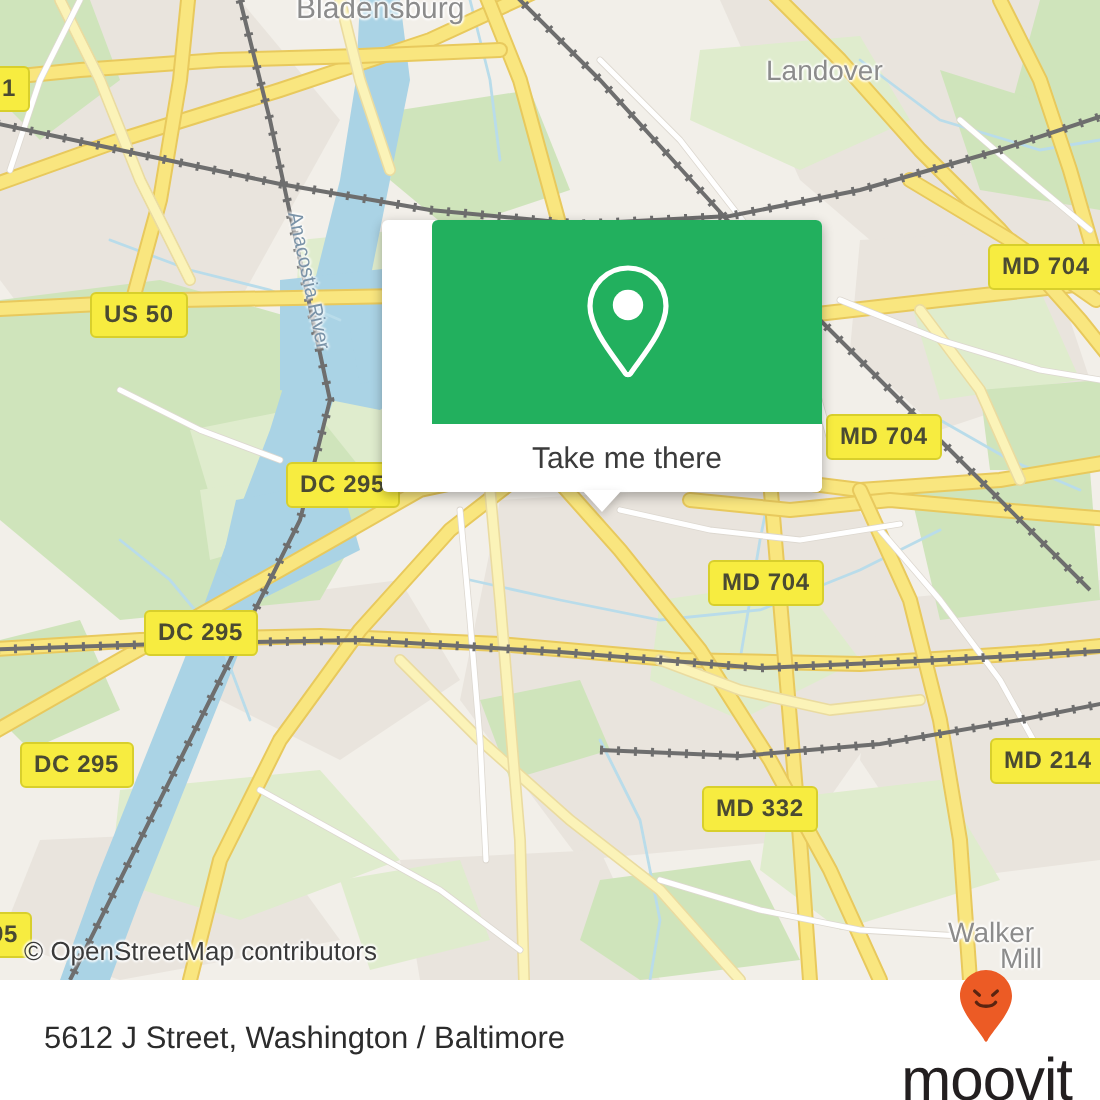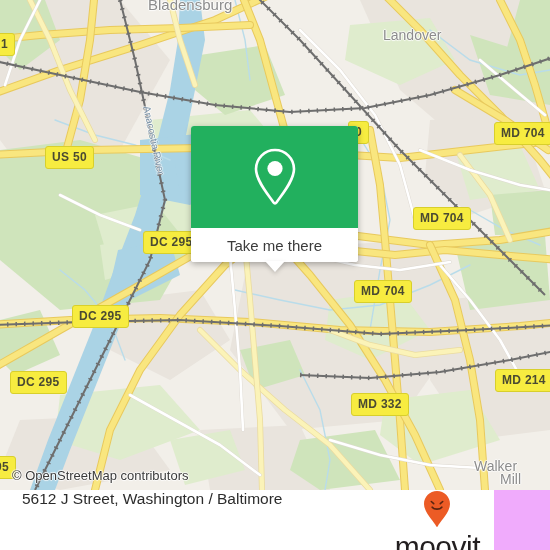--- a/index.html
+++ b/index.html
@@ -9,21 +9,21 @@
   }
   body {
     font-family: "Liberation Sans", sans-serif;
     -webkit-font-smoothing: antialiased;
   }
   #screen {
     position: relative;
     width: 550px;
     height: 550px;
     overflow: hidden;
-    background: #f0abfc;
+    background: #8b5cf6;
   }
 
   
   #map {
     position: absolute;
     left: 0;
     top: 0;
     width: 550px;
     height: 490px;
     overflow: hidden;
@@ -74,26 +74,27 @@
     padding: 4px 6px 5px 6px;
     white-space: nowrap;
     letter-spacing: .3px;
     box-sizing: border-box;
   }
 
   
   #popup {
     position: absolute;
     left: 191px;
-    top: 126px;
-    width: 167px;
+    top: 110px;
+    width: 195px;
     border-radius: 3px;
     box-shadow: 0 2px 6px rgba(0,0,0,.30);
     overflow: visible;
     background: #ffffff;
+    padding-left: 25px;
   }
   #popup-head {
     height: 102px;
     background: #22b05e;
     border-radius: 3px 3px 0 0;
     display: flex;
     align-items: center;
     justify-content: center;
   }
   #popup-foot {
@@ -133,25 +134,25 @@
     text-shadow:
        1px 0 1px rgba(255,255,255,.95), -1px 0 1px rgba(255,255,255,.95),
        0 1px 1px rgba(255,255,255,.95), 0 -1px 1px rgba(255,255,255,.95);
   }
 
   
   #footer {
     position: absolute;
     left: 0;
     top: 490px;
-    width: 494px;
+    width: 550px;
     height: 60px;
     background: #ffffff;
     display: flex;
-    align-items: flex-start;
+    align-items: center;
     justify-content: space-between;
     box-sizing: border-box;
     padding: 0 14px 0 22px;
   }
   #footer-address {
     font-size: 15.5px;
     color: #2c2c2c;
     font-family: "Liberation Sans", sans-serif;
     white-space: nowrap;
   }

